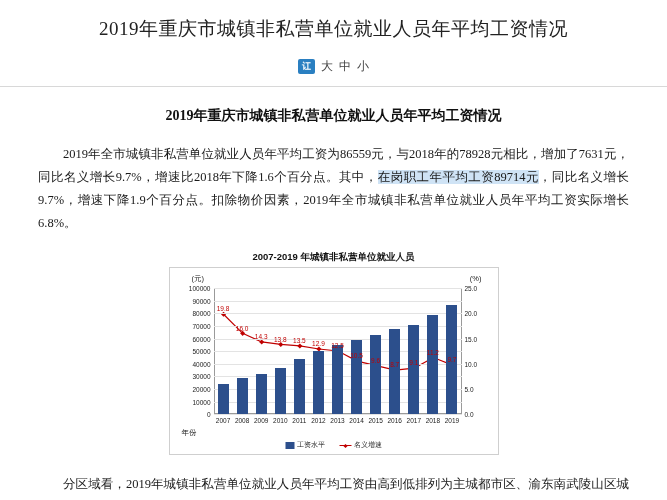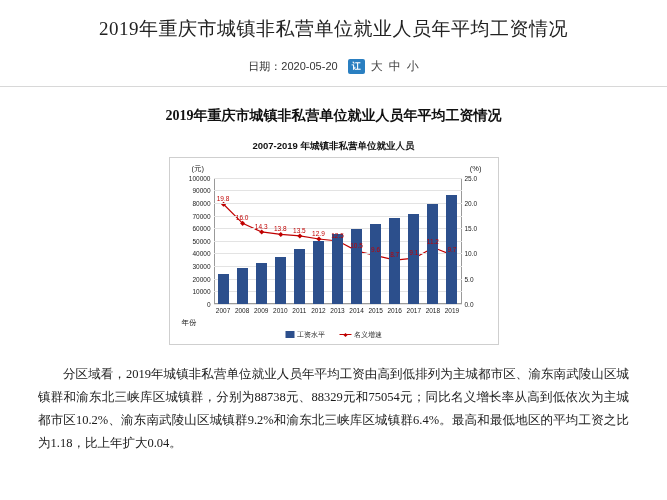--- a/index.html
+++ b/index.html
@@ -260,35 +260,35 @@
   }
 </style>
 </head>
 <body>
 
 <div class="page">
 
   <div class="page-title">2019年重庆市城镇非私营单位就业人员年平均工资情况</div>
 
   <div class="meta-bar">
-    <span class="meta-date"><span>日期：</span><span>2020-05-20</span></span>
     <span class="font-size-group">
       <span class="tt-icon">讧</span>
       <span class="fs-btn">大</span>
       <span class="fs-btn">中</span>
       <span class="fs-btn">小</span>
     </span>
   </div>
 
   <hr class="divider divider-top">
 
   <div class="content">
 
     <div class="doc-heading">2019年重庆市城镇非私营单位就业人员年平均工资情况</div>
 
+    <p class="para"><span>2019年全市城镇非私营单位就业人员年平均工资为86559元，与2018年的78928元相比，增加了7631元，同比名义增长9.7%，增速比2018年下降1.6个百分点。其中，</span><span class="highlight">在岗职工年平均工资89714元</span><span>，同比名义增长9.7%，增速下降1.9个百分点。扣除物价因素，2019年全市城镇非私营单位就业人员年平均工资实际增长6.8%。</span></p>
 
     <div class="chart-wrap">
       <div class="chart-title">
         <div>2007-2019 年城镇非私营单位就业人员</div>
       </div>
       <div class="chart-box">
         <div class="axis-unit-left">(元)</div>
         <div class="axis-unit-right">(%)</div>
         <div class="x-axis-name">年份</div>
         <div class="plot" id="plot">

